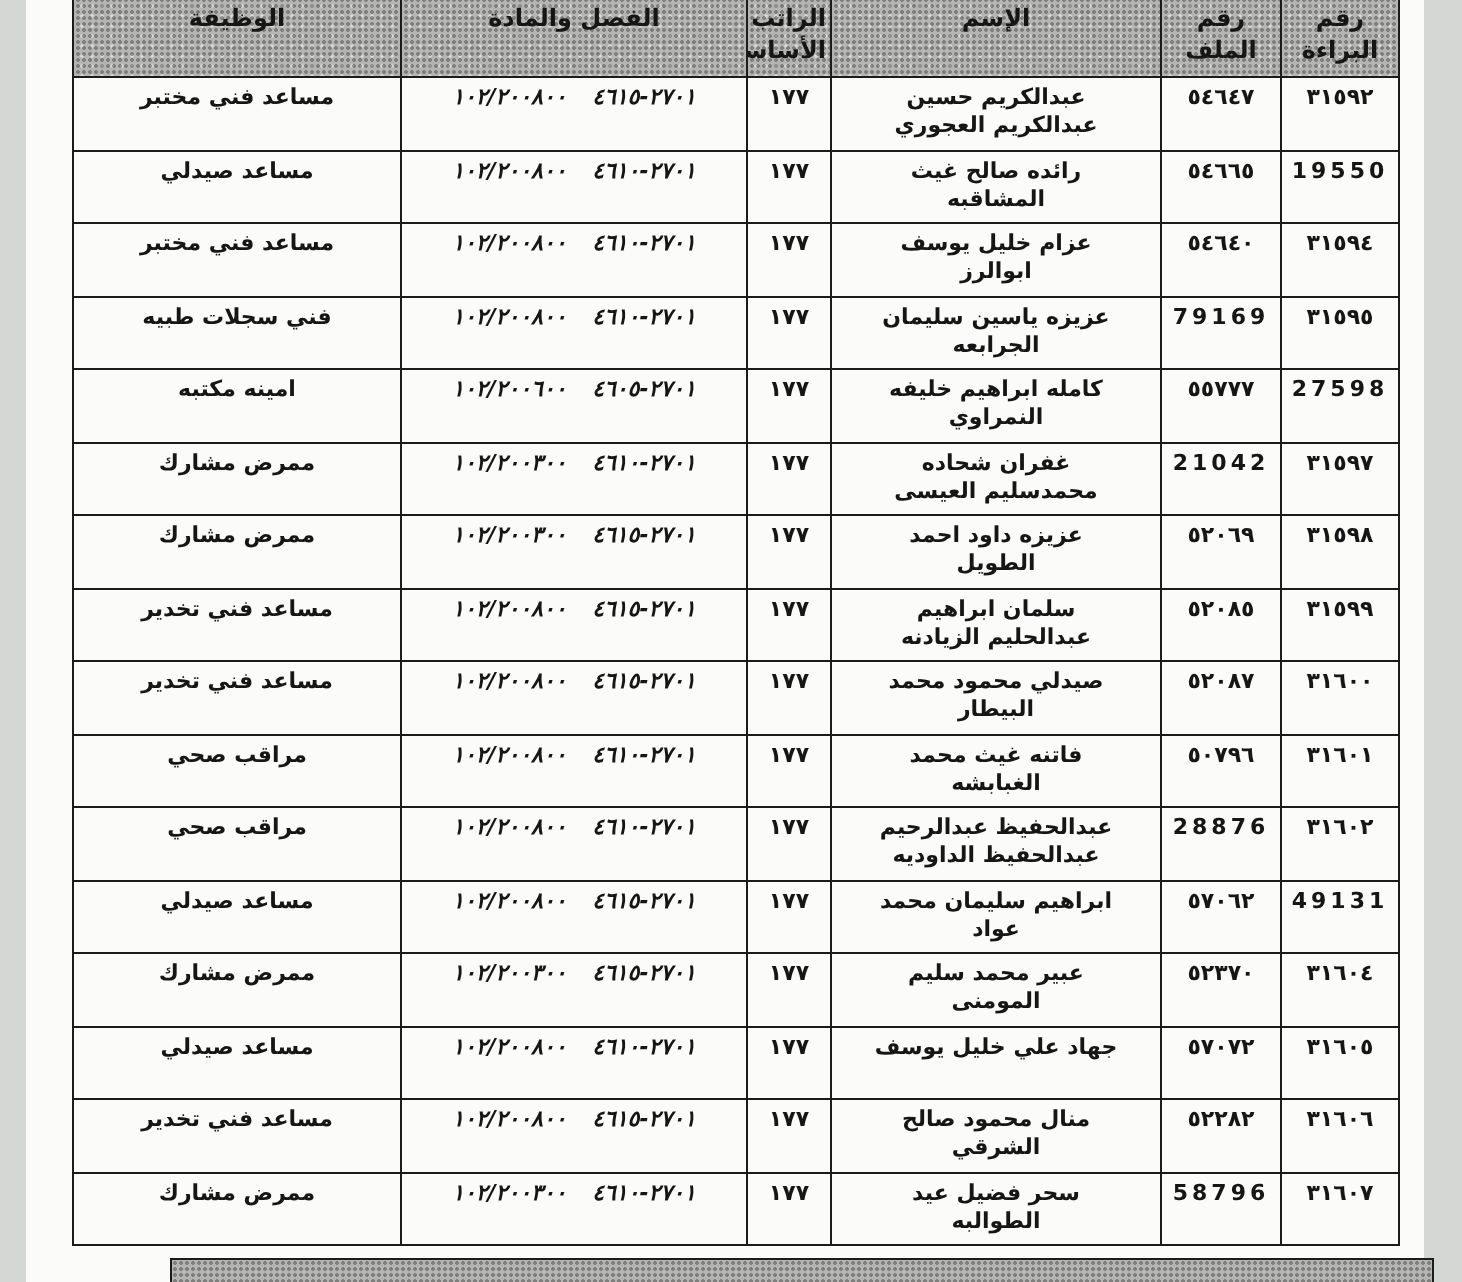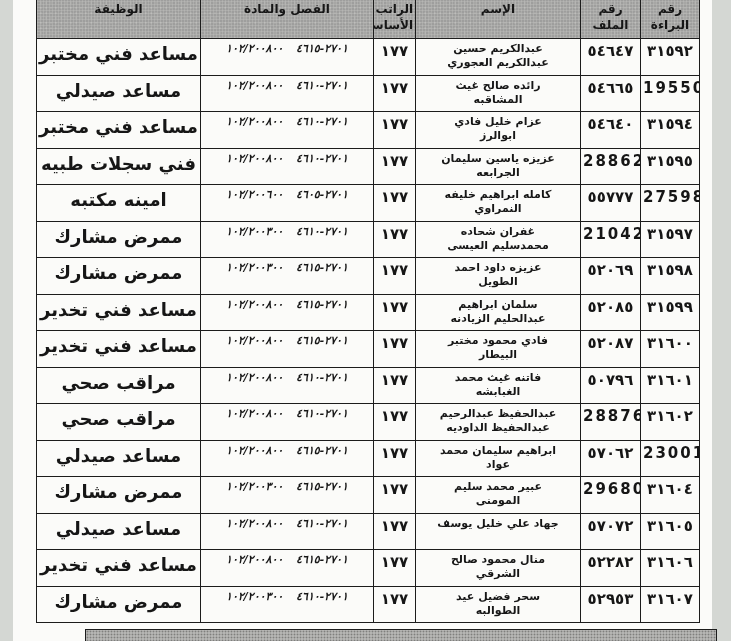--- a/index.html
+++ b/index.html
@@ -59,34 +59,34 @@
 
   td {
     font-size: 12.5px;
     font-weight: bold;
     line-height: 1.3;
     white-space: pre-line;
   }
   td.num {
     direction: ltr;
     unicode-bidi: bidi-override;
-    font-size: 15px;
+    font-size: 11px;
     letter-spacing: 2px;
   }
   td.chapter {
     direction: ltr;
     unicode-bidi: bidi-override;
     font-size: 11px;
     letter-spacing: 1px;
     word-spacing: 9px;
     white-space: nowrap;
     font-style: italic;
   }
   td.salary { letter-spacing: 1px; }
-  td.job { font-size: 18px; letter-spacing: 0.5px; }
+  td.job { font-size: 11px; letter-spacing: 0.5px; }
   td.name { font-size: 11px; }
 
   .next-table-edge {
     position: absolute;
     left: 85px; top: 629px;
     width: 630px; height: 14px;
     border: 1.5px solid #1c1c1c;
     border-bottom: none;
     background-color: #b5b5b3;
     background-image: radial-gradient(circle, rgba(45,45,45,0.40) 0.8px, transparent 1.1px);
@@ -138,29 +138,29 @@
       <td class="num">٥٤٦٦٥</td>
       <td class="name">رائده صالح غيث
 المشاقبه</td>
       <td class="num salary">١٧٧</td>
       <td class="chapter">١٠٢/٢٠٠٨٠٠ ٤٦١٠-٢٧٠١</td>
       <td class="job">مساعد صيدلي</td>
     </tr>
         <tr>
       <td class="num">٣١٥٩٤</td>
       <td class="num">٥٤٦٤٠</td>
-      <td class="name">عزام خليل فادي
+      <td class="name">عزام خليل يوسف
 ابوالرز</td>
       <td class="num salary">١٧٧</td>
       <td class="chapter">١٠٢/٢٠٠٨٠٠ ٤٦١٠-٢٧٠١</td>
       <td class="job">مساعد فني مختبر</td>
     </tr>
         <tr>
       <td class="num">٣١٥٩٥</td>
-      <td class="num">28862</td>
+      <td class="num">79169</td>
       <td class="name">عزيزه ياسين سليمان
 الجرابعه</td>
       <td class="num salary">١٧٧</td>
       <td class="chapter">١٠٢/٢٠٠٨٠٠ ٤٦١٠-٢٧٠١</td>
       <td class="job">فني سجلات طبيه</td>
     </tr>
         <tr>
       <td class="num">27598</td>
       <td class="num">٥٥٧٧٧</td>
       <td class="name">كامله ابراهيم خليفه
@@ -192,21 +192,21 @@
       <td class="num">٥٢٠٨٥</td>
       <td class="name">سلمان ابراهيم
 عبدالحليم الزيادنه</td>
       <td class="num salary">١٧٧</td>
       <td class="chapter">١٠٢/٢٠٠٨٠٠ ٤٦١٥-٢٧٠١</td>
       <td class="job">مساعد فني تخدير</td>
     </tr>
         <tr>
       <td class="num">٣١٦٠٠</td>
       <td class="num">٥٢٠٨٧</td>
-      <td class="name">فادي محمود مختبر
+      <td class="name">صيدلي محمود محمد
 البيطار</td>
       <td class="num salary">١٧٧</td>
       <td class="chapter">١٠٢/٢٠٠٨٠٠ ٤٦١٥-٢٧٠١</td>
       <td class="job">مساعد فني تخدير</td>
     </tr>
         <tr>
       <td class="num">٣١٦٠١</td>
       <td class="num">٥٠٧٩٦</td>
       <td class="name">فاتنه غيث محمد
 الغبابشه</td>
@@ -217,31 +217,31 @@
         <tr>
       <td class="num">٣١٦٠٢</td>
       <td class="num">28876</td>
       <td class="name">عبدالحفيظ عبدالرحيم
 عبدالحفيظ الداوديه</td>
       <td class="num salary">١٧٧</td>
       <td class="chapter">١٠٢/٢٠٠٨٠٠ ٤٦١٠-٢٧٠١</td>
       <td class="job">مراقب صحي</td>
     </tr>
         <tr>
-      <td class="num">23001</td>
+      <td class="num">49131</td>
       <td class="num">٥٧٠٦٢</td>
       <td class="name">ابراهيم سليمان محمد
 عواد</td>
       <td class="num salary">١٧٧</td>
       <td class="chapter">١٠٢/٢٠٠٨٠٠ ٤٦١٥-٢٧٠١</td>
       <td class="job">مساعد صيدلي</td>
     </tr>
         <tr>
       <td class="num">٣١٦٠٤</td>
-      <td class="num">29680</td>
+      <td class="num">٥٢٣٧٠</td>
       <td class="name">عبير محمد سليم
 المومنى</td>
       <td class="num salary">١٧٧</td>
       <td class="chapter">١٠٢/٢٠٠٣٠٠ ٤٦١٥-٢٧٠١</td>
       <td class="job">ممرض مشارك</td>
     </tr>
         <tr>
       <td class="num">٣١٦٠٥</td>
       <td class="num">٥٧٠٧٢</td>
       <td class="name">جهاد علي خليل يوسف</td>
@@ -253,21 +253,21 @@
       <td class="num">٣١٦٠٦</td>
       <td class="num">٥٢٢٨٢</td>
       <td class="name">منال محمود صالح
 الشرقي</td>
       <td class="num salary">١٧٧</td>
       <td class="chapter">١٠٢/٢٠٠٨٠٠ ٤٦١٥-٢٧٠١</td>
       <td class="job">مساعد فني تخدير</td>
     </tr>
         <tr>
       <td class="num">٣١٦٠٧</td>
-      <td class="num">٥٢٩٥٣</td>
+      <td class="num">58796</td>
       <td class="name">سحر فضيل عيد
 الطوالبه</td>
       <td class="num salary">١٧٧</td>
       <td class="chapter">١٠٢/٢٠٠٣٠٠ ٤٦١٠-٢٧٠١</td>
       <td class="job">ممرض مشارك</td>
     </tr>
       </tbody>
   </table>
 
   <div class="next-table-edge"></div>

